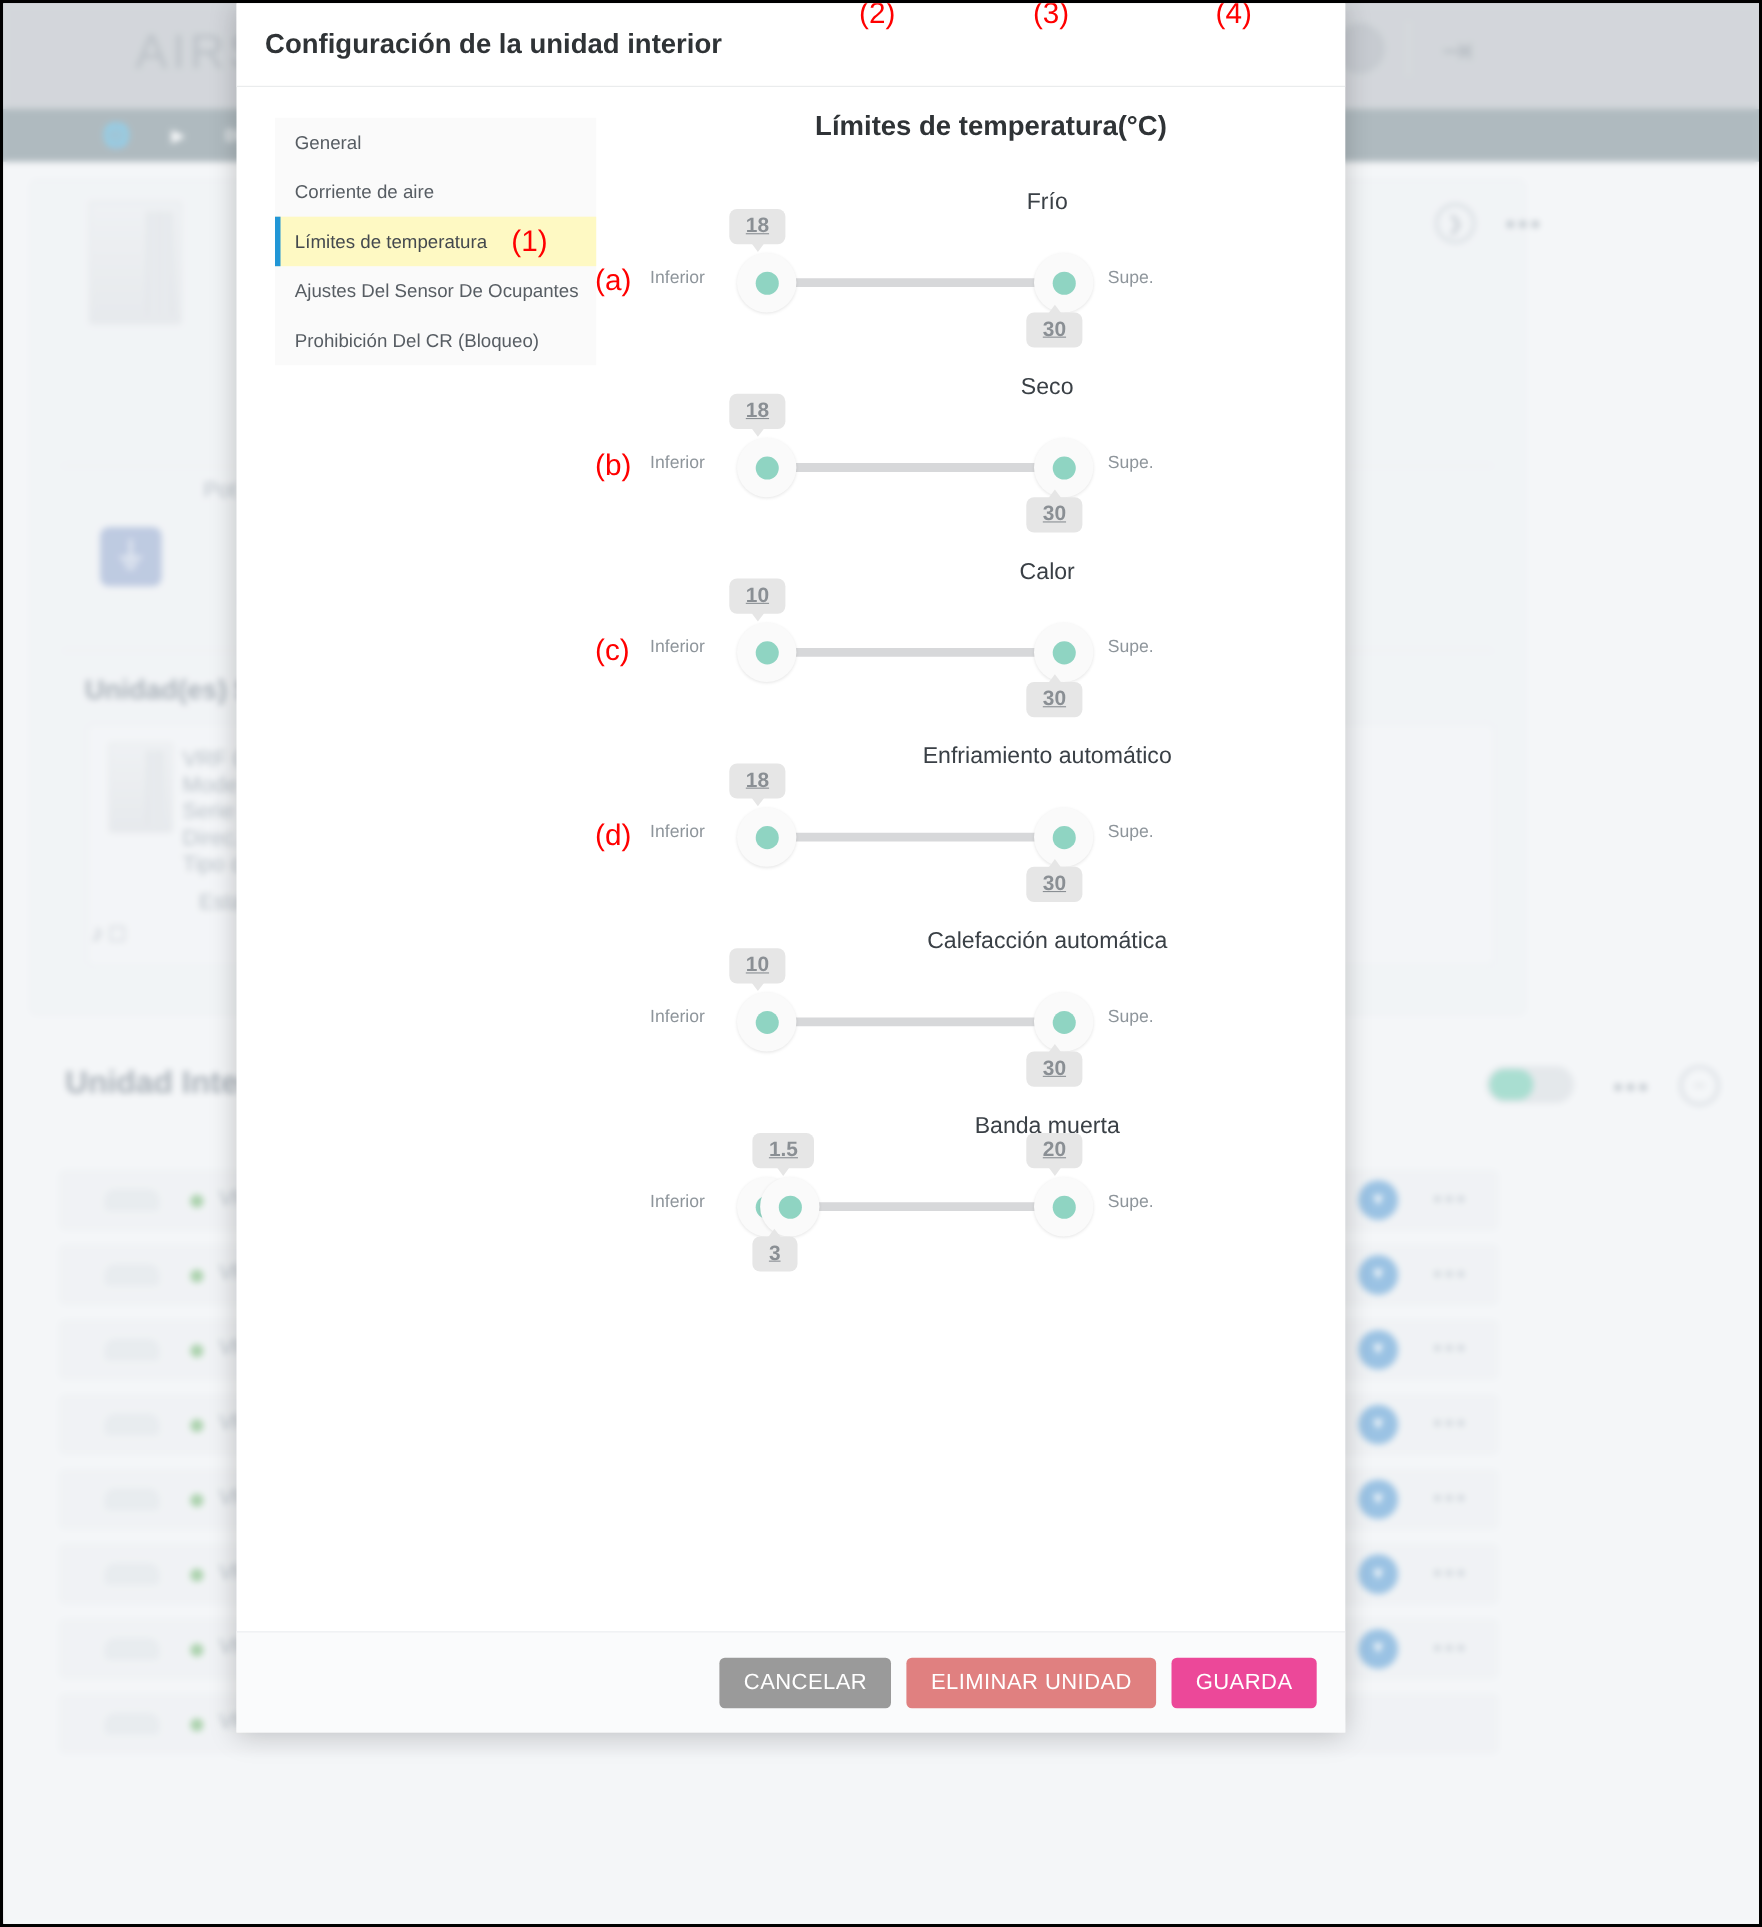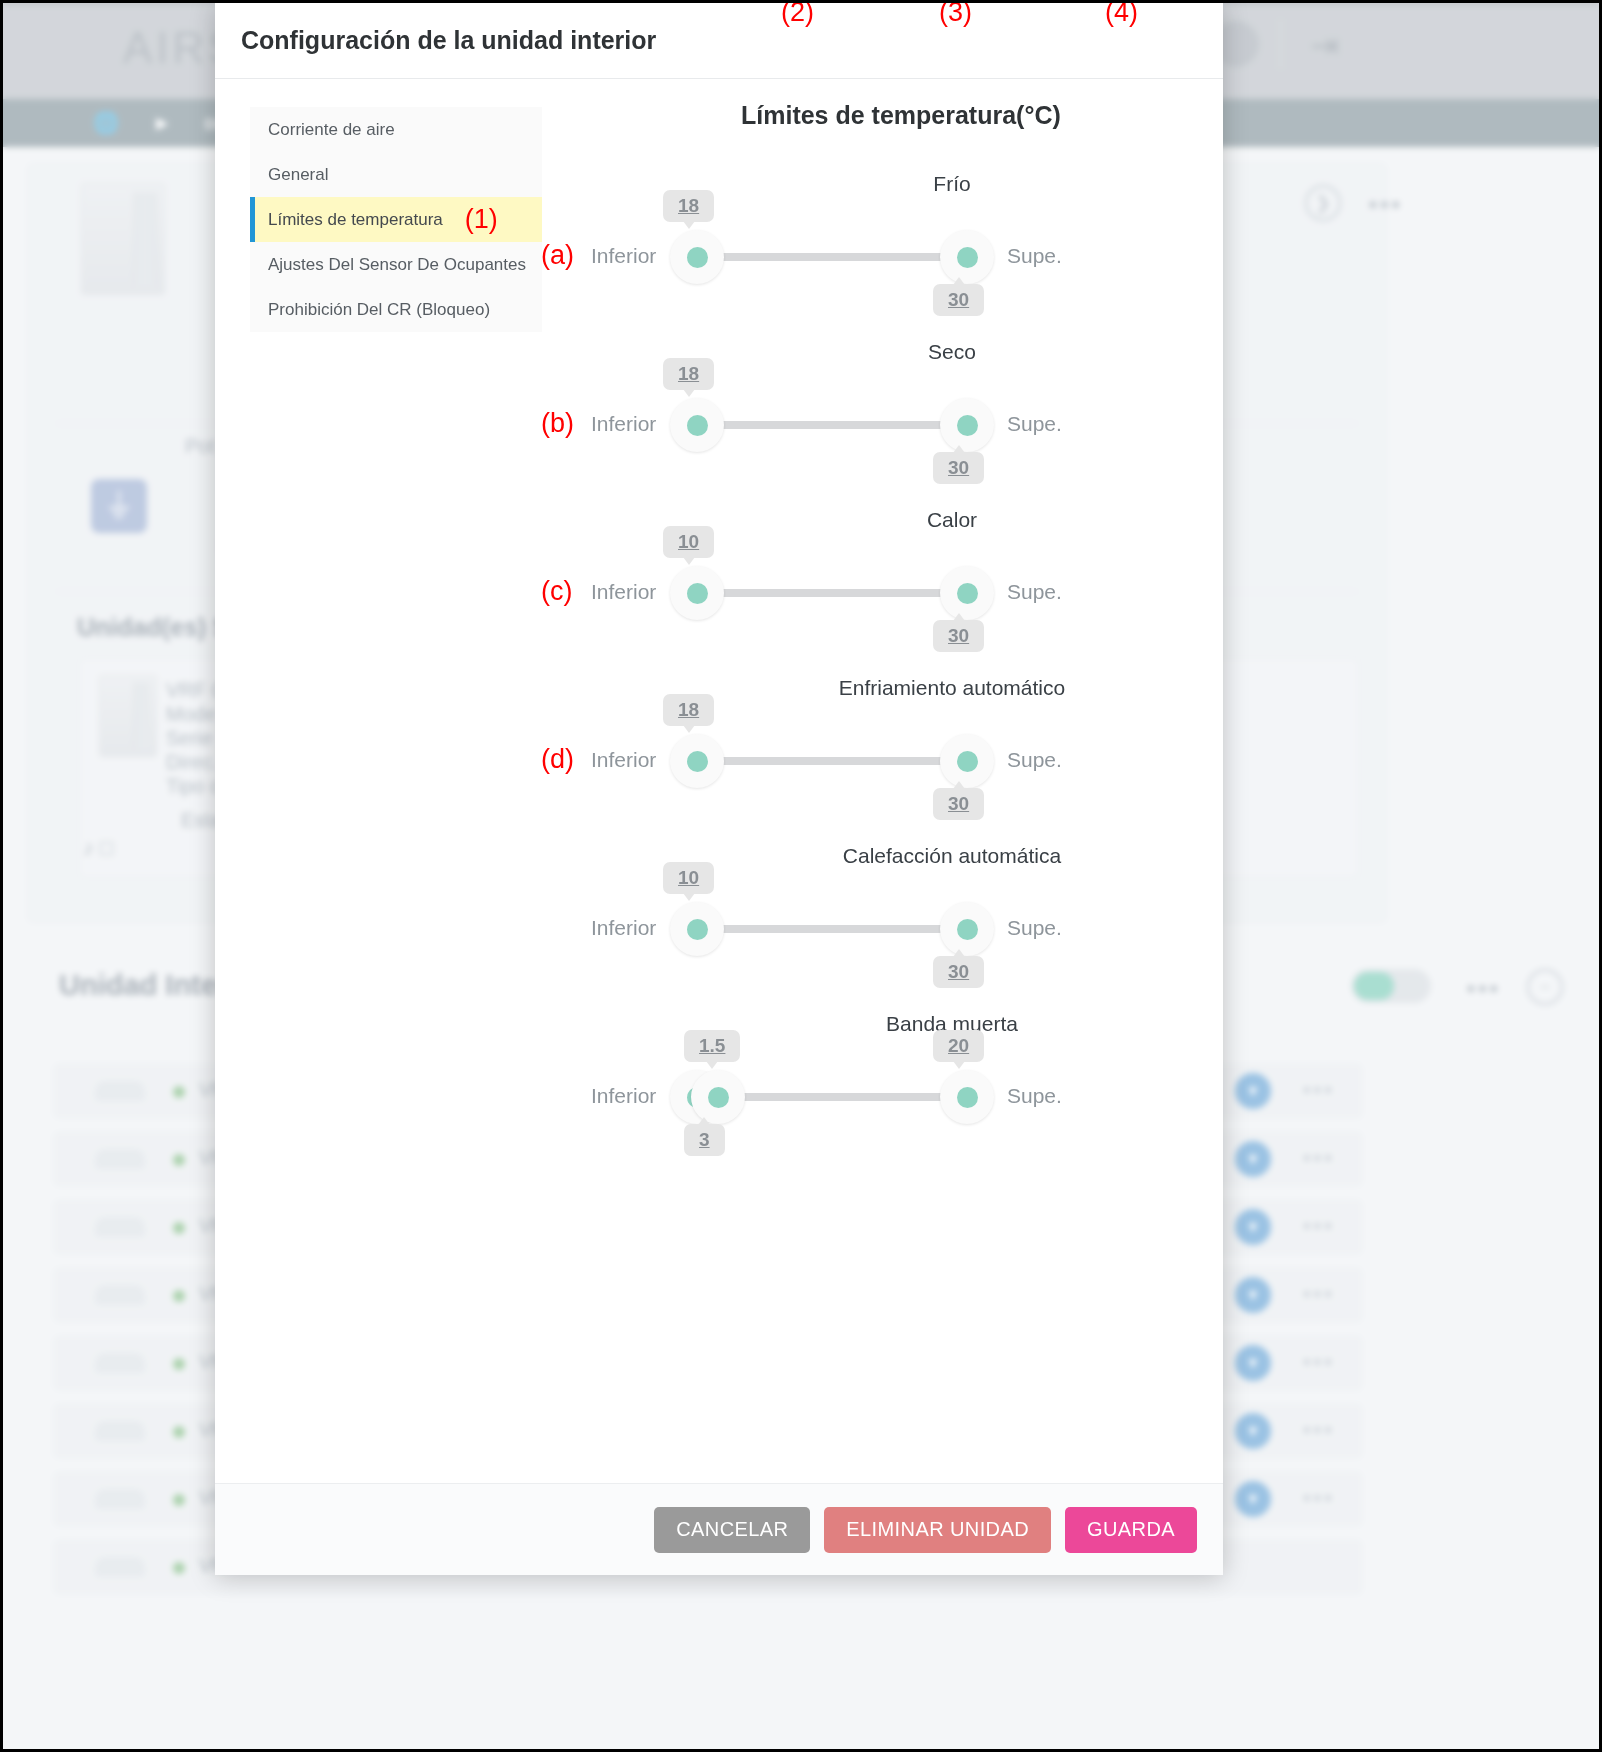--- a/index.html
+++ b/index.html
@@ -220,21 +220,21 @@
     position: relative;
     height: 96px;
     margin-top: 6px;
   }
   .ann {
     position: absolute;
     color: #ff0000; font-size: 27px; font-weight: normal;
     left: 12px; top: 38px;
   }
   .track-label {
-    position: absolute; font-size: 21px; color: #8e959b; top: 42px;
+    position: absolute; font-size: 16px; color: #8e959b; top: 42px;
   }
   .track-label.left  { left: 62px; }
   .track-label.right { left: 478px; }
 
   .track {
     position: absolute; left: 168px; top: 51px;
     width: 272px; height: 8px;
     background: #d7d8da; border-radius: 4px;
   }
   .handle {
@@ -406,24 +406,24 @@
 
     <div class="modal-header">
       <div class="modal-title">Configuración de la unidad interior</div>
     </div>
 
     <div class="modal-body">
 
       <div class="nav-wrap">
         <div class="nav-list">
           <div class="nav-item">
+            <span>General</span>
+          </div>
+          <div class="nav-item">
             <span>Corriente de aire</span>
-          </div>
-          <div class="nav-item">
-            <span>General</span>
           </div>
           <div class="nav-item active">
             <span>Límites de temperatura</span>
             <span class="ann" style="position:static; margin-left:22px; top:auto; left:auto;">(1)</span>
           </div>
           <div class="nav-item">
             <span>Ajustes Del Sensor De Ocupantes</span>
           </div>
           <div class="nav-item">
             <span>Prohibición Del CR (Bloqueo)</span>

